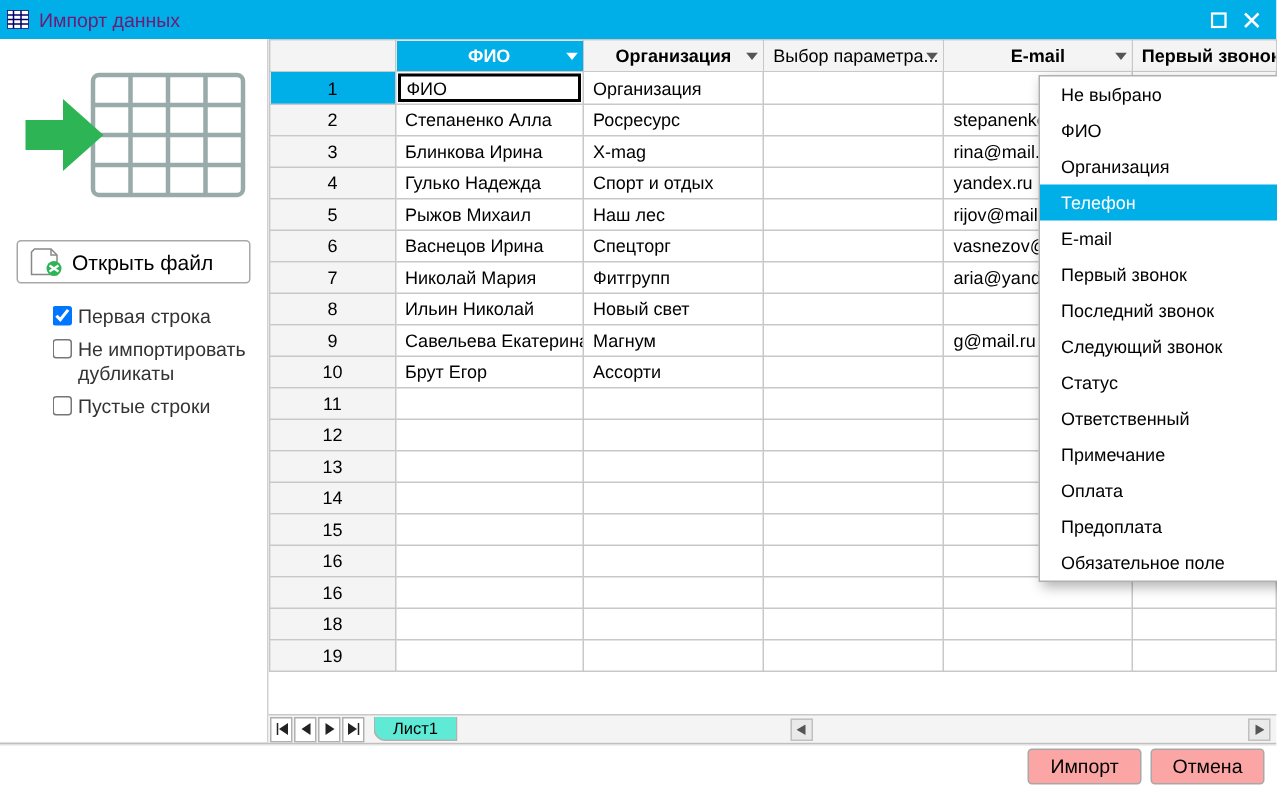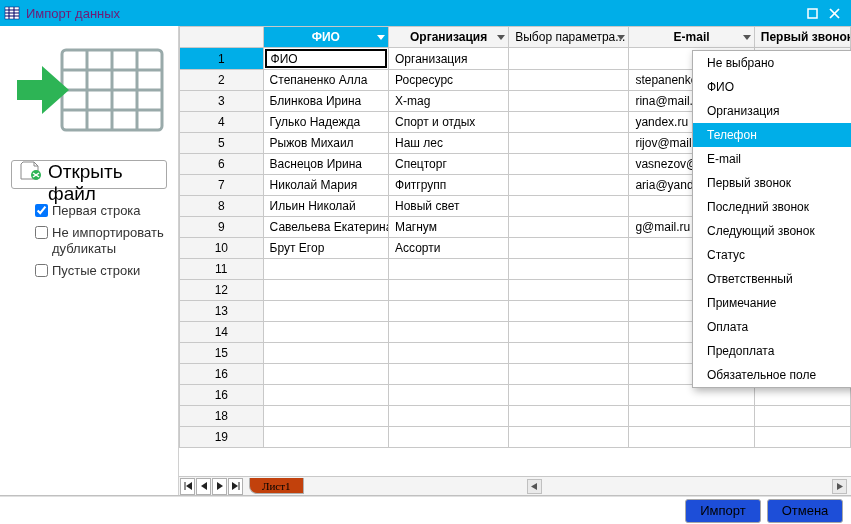--- a/index.html
+++ b/index.html
@@ -58,23 +58,24 @@
     align-items: center;
     justify-content: center;
   }
   .open-file-btn {
     width: 156px;
     height: 29px;
     background: #fff;
     border: 1px solid #a8a8a8;
     border-radius: 3px;
     display: flex;
+    align-items: center;
     padding: 0 8px;
     cursor: pointer;
-    font-size: 19px;
+    font-size: 14px;
   }
   .open-file-btn .file-icon { width: 22px; height: 20px; margin-right: 6px; }
   .checkbox-row {
     display: flex;
     align-items: flex-start;
     width: 156px;
     margin-top: 14px;
     font-size: 13px;
     color: #333;
     line-height: 16px;
@@ -165,29 +166,28 @@
     background: #fff;
     display: inline-flex;
     align-items: center;
     justify-content: center;
     margin-left: 1px;
     cursor: pointer;
   }
   .sheet-tab {
     height: 16px;
     padding: 0 12px;
-    background: #c2410c;
+    background: #5eead4;
     border: 1px solid #b0b0b0;
     border-top: none;
     border-radius: 0 0 0 8px;
     margin-left: 6px;
     display: inline-flex;
     align-items: center;
     font-size: 11px;
-    font-family: Liberation Serif, serif;
   }
   .hscroll {
     flex: 1;
     display: flex;
     align-items: center;
     justify-content: flex-end;
     padding-right: 4px;
   }
   .hscroll-arrow {
     width: 15px;
@@ -224,21 +224,21 @@
     display: flex;
     align-items: center;
     justify-content: flex-end;
     border-top: 1px solid #e0e0e0;
     padding: 0 8px;
     gap: 6px;
   }
   .footer button {
     width: 76px;
     height: 24px;
-    background: #1d4ed8;
+    background: #fca5a5;
     border: 1px solid #a8a8a8;
     border-radius: 3px;
     font-family: inherit;
     font-size: 13px;
     cursor: pointer;
   }
 </style>
 </head>
 <body>
 

